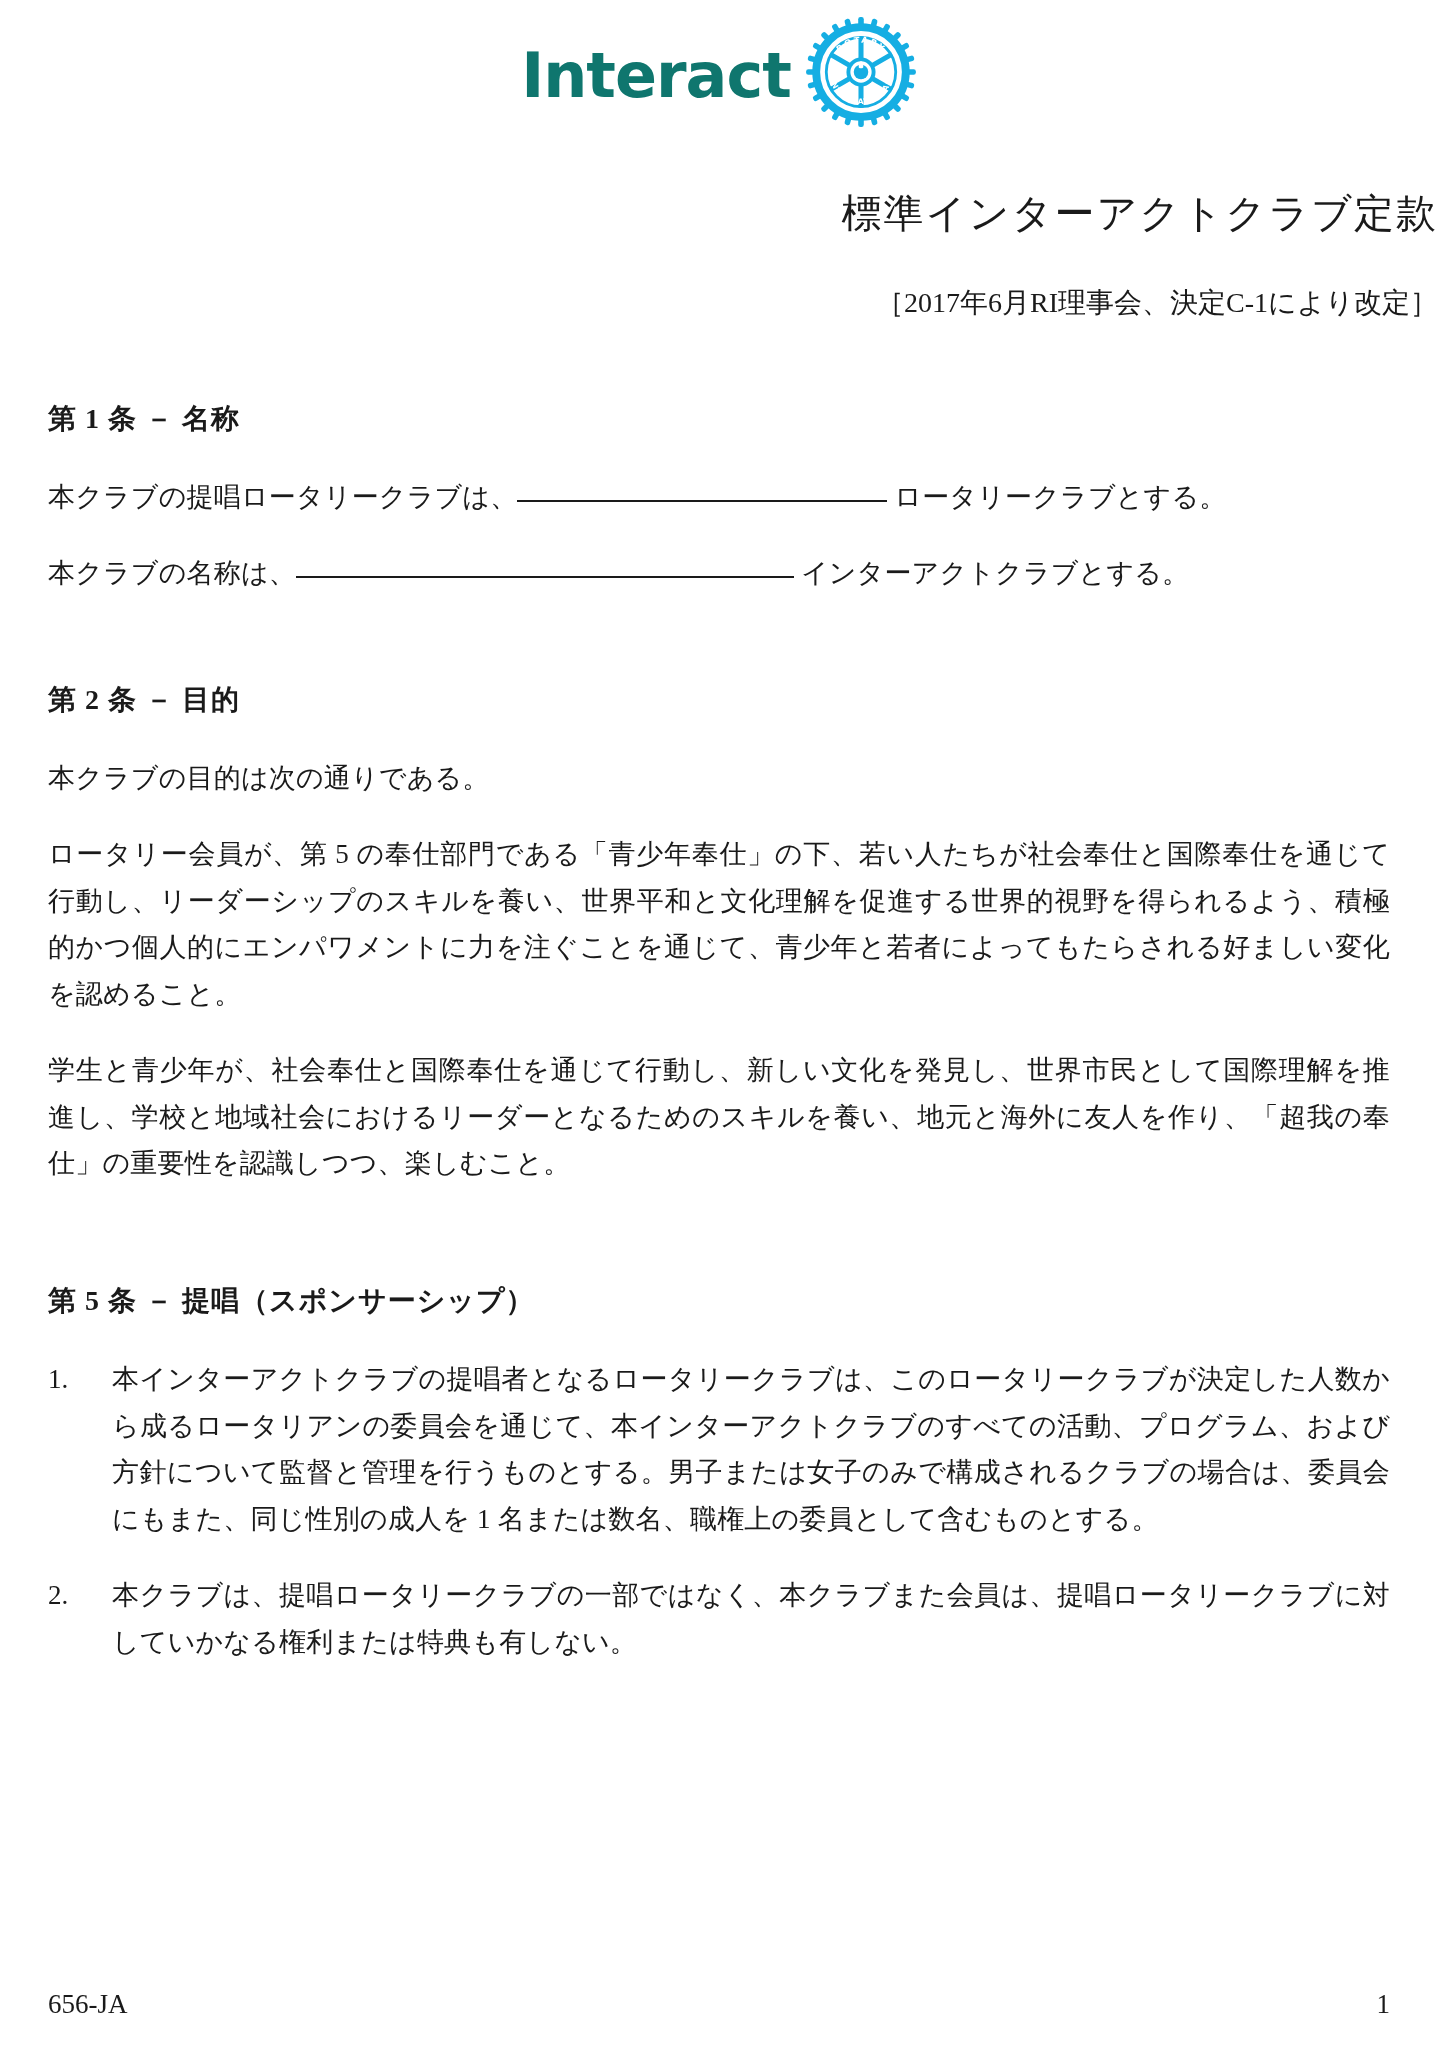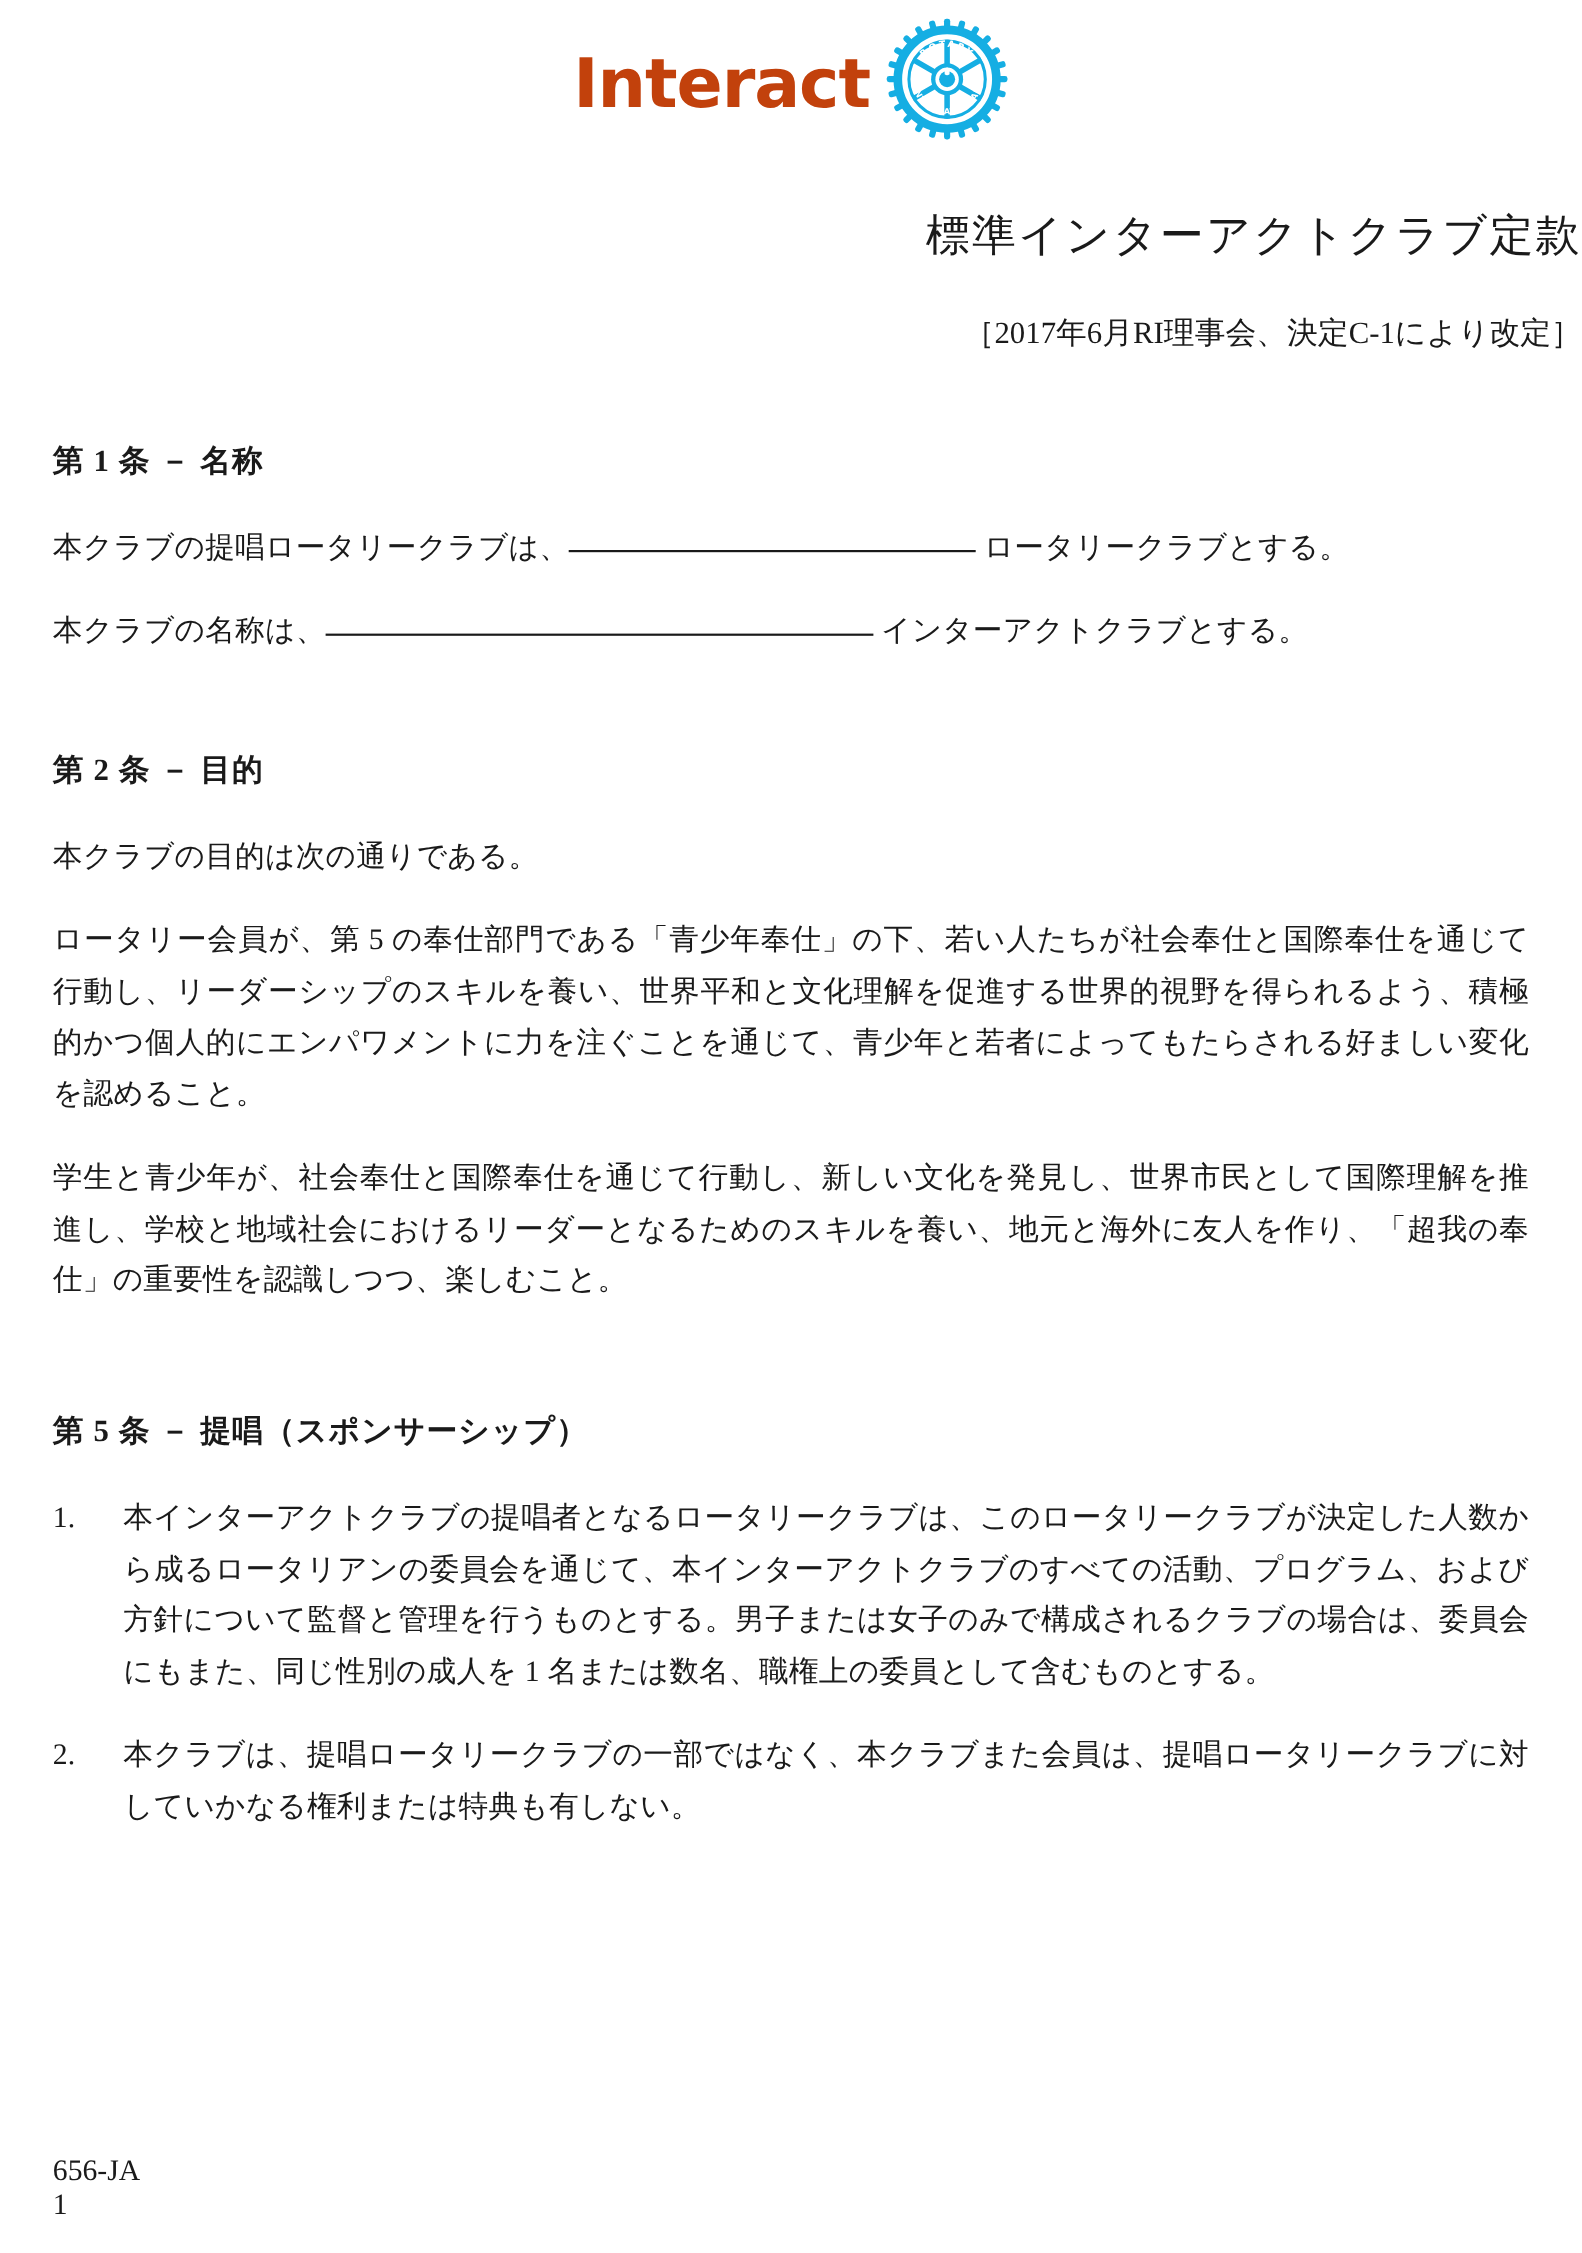--- a/index.html
+++ b/index.html
@@ -31,21 +31,21 @@
     gap: 14px;
     padding-top: 16px;
     height: 128px;
     box-sizing: border-box;
   }
   .logo-wordmark {
     font-family: "DejaVu Sans", "Liberation Sans", sans-serif;
     font-weight: bold;
     font-size: 62px;
     letter-spacing: -1px;
-    color: #c2410c;
+    color: #0f766e;
     line-height: 1;
     position: relative;
     top: 4px;
   }
   .logo-wheel {
     width: 112px;
     height: 112px;
     display: block;
   }
 
@@ -136,21 +136,20 @@
   
   .footer {
     position: absolute;
     left: 48px;
     right: 48px;
     bottom: 28px;
     display: flex;
     justify-content: space-between;
     align-items: baseline;
     font-size: 27px;
-    flex-direction: column;
   }
 </style>
 </head>
 <body>
 
 <div class="page">
 
   <div class="logo-header">
     <div class="logo-wordmark">Interact</div>
 

